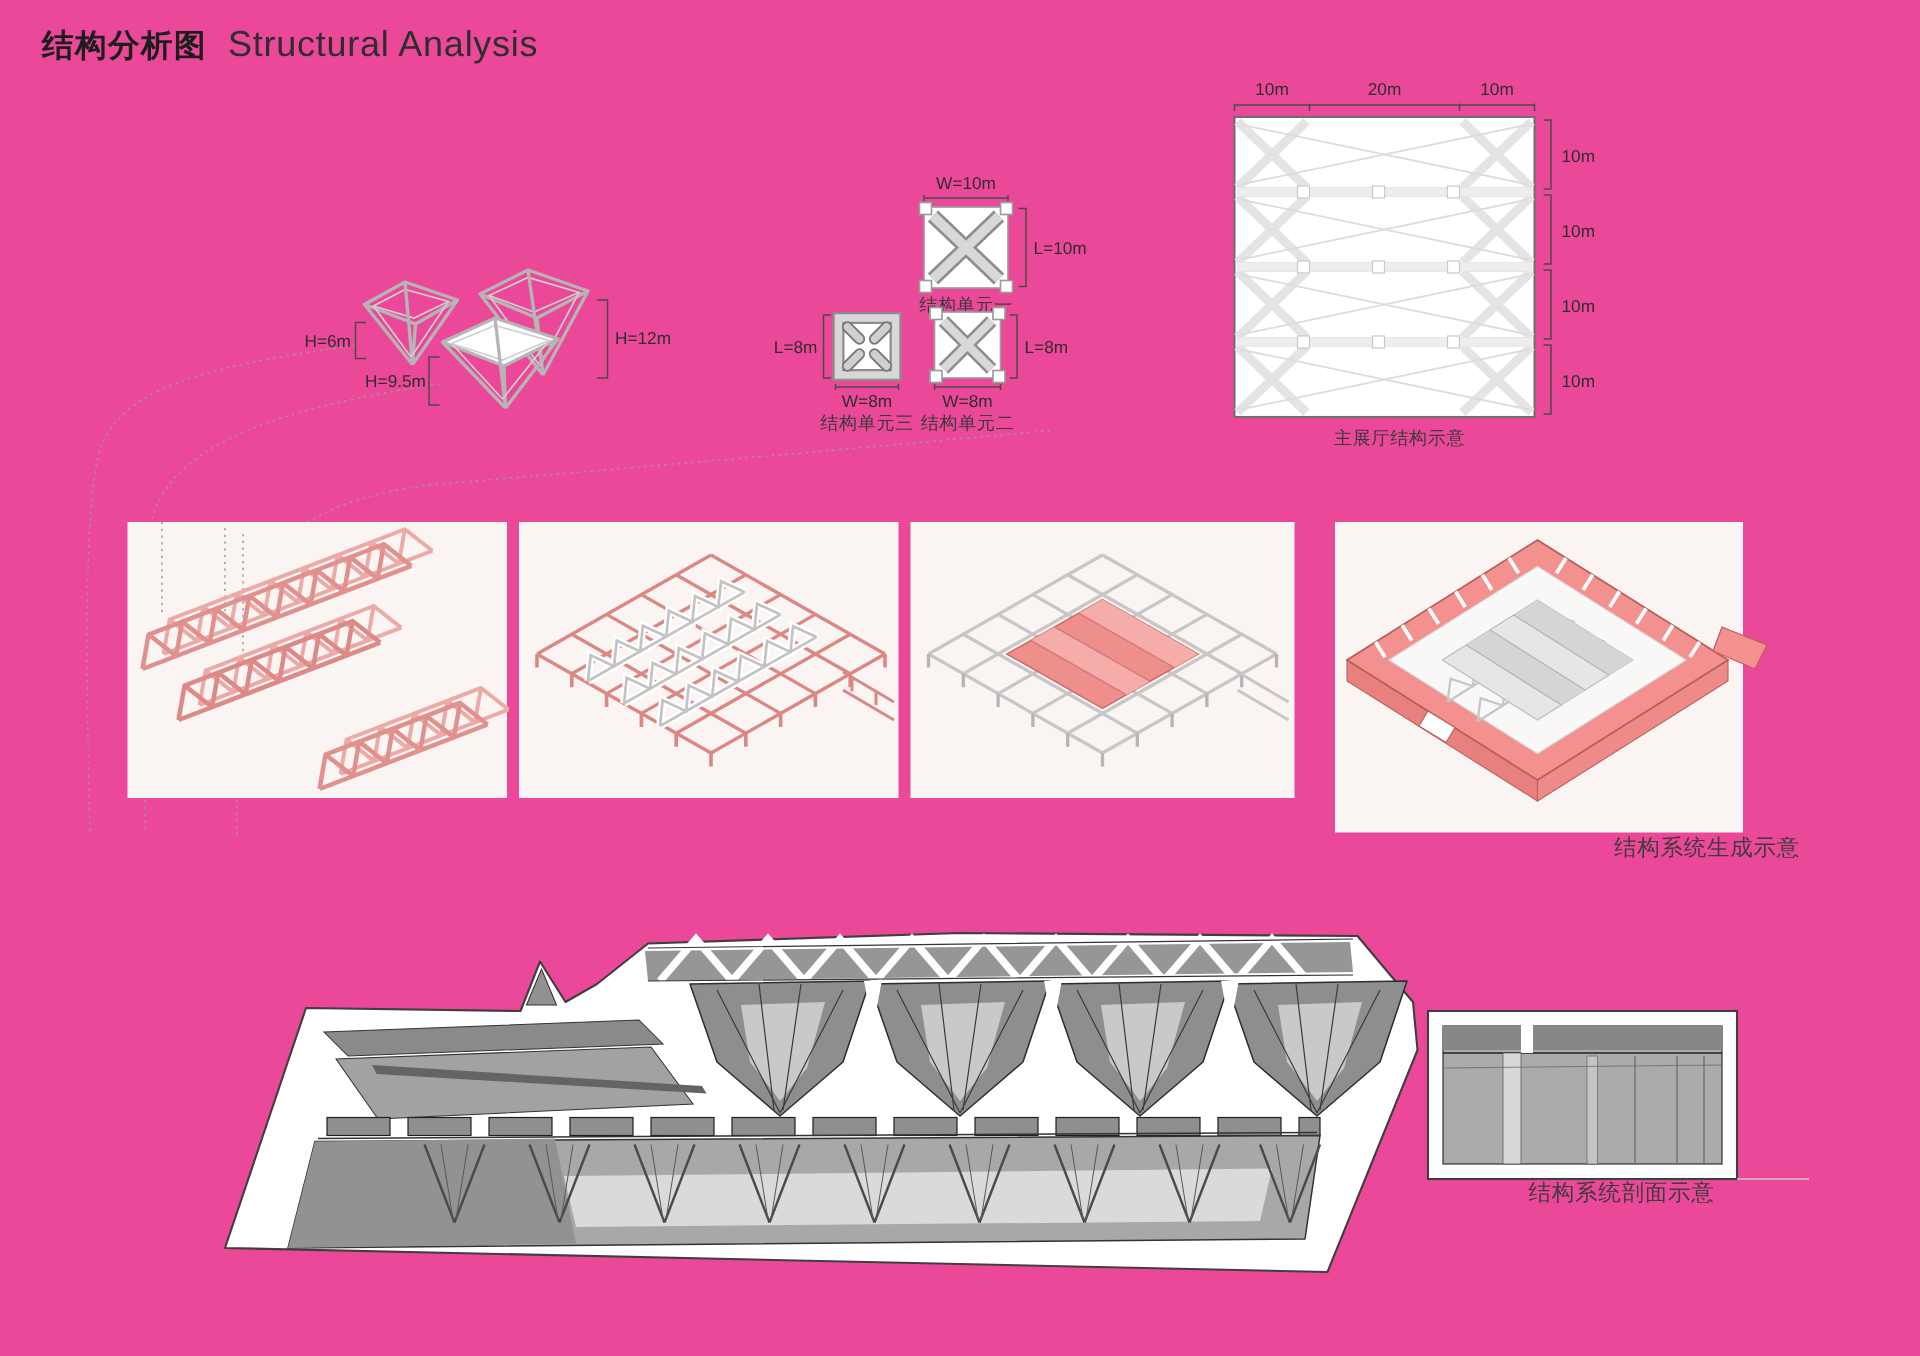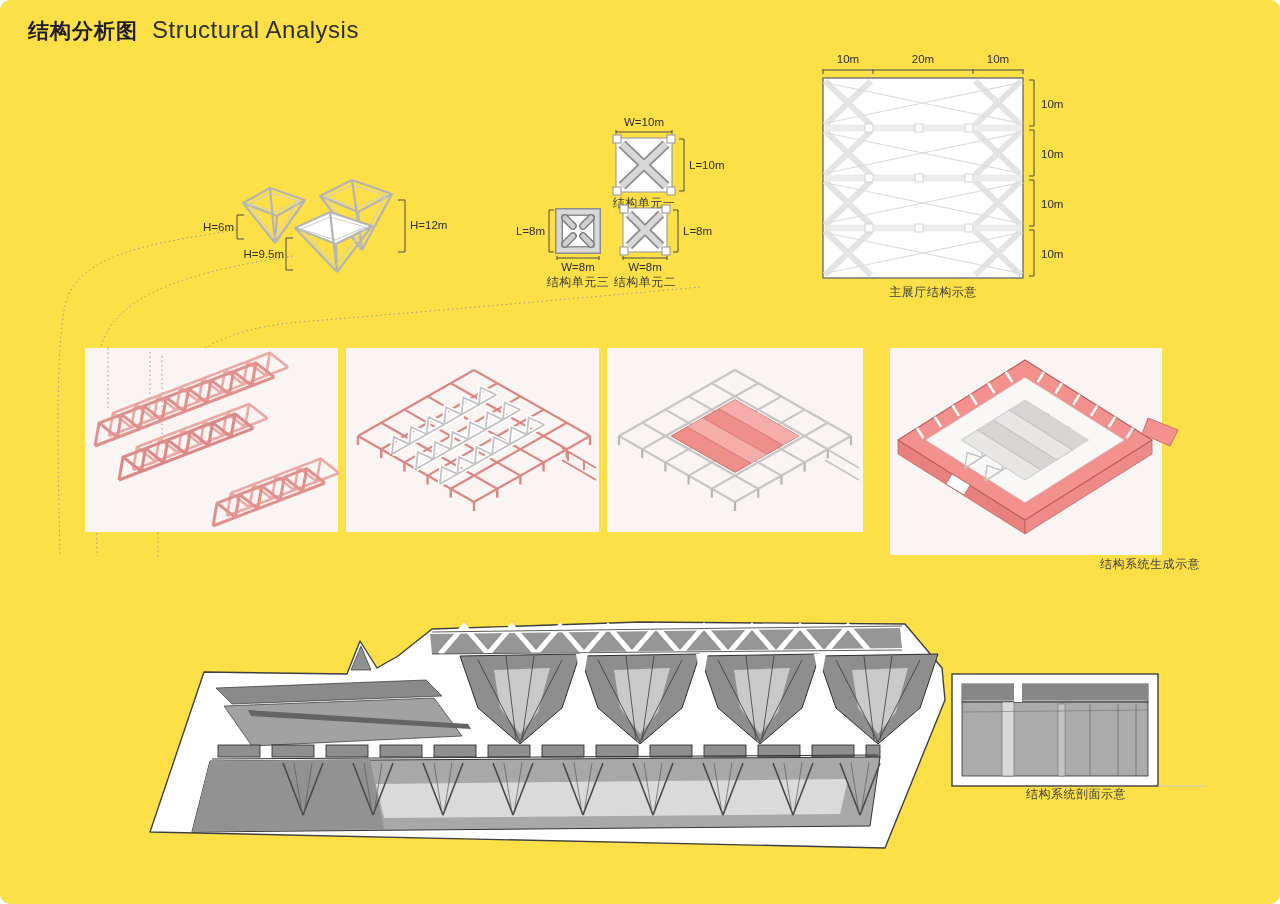--- a/index.html
+++ b/index.html
@@ -1,23 +1,23 @@
 <!DOCTYPE html>
 <html><head>
 <meta charset="utf-8">
 <style>
   html,body{margin:0;padding:0;background:#fff;}
-  #sheet{position:relative;width:1280px;height:904px;background:#fde047;overflow:hidden;
-         font-family:"Liberation Sans","DejaVu Sans",sans-serif;color:#2b2b2b;border-radius:10px;}
+  #sheet{position:relative;width:1280px;height:904px;background:#ec4899;overflow:hidden;
+         font-family:"Liberation Sans","DejaVu Sans",sans-serif;color:#2b2b2b;}
   .abs{position:absolute;}
   #title{left:28px;top:16px;display:flex;align-items:baseline;gap:14px;}
   #title .zh{font-size:21px;font-weight:bold;letter-spacing:1px;color:#1d1d1d;}
   #title .en{font-size:24px;color:#2e2e2e;letter-spacing:.5px;}
   .panel{background:#faf4f3;}
-  .cap-html{font-size:12px;color:#3c3c3c;letter-spacing:.5px;}
+  .cap-html{font-size:15px;color:#3c3c3c;letter-spacing:.5px;}
   svg{display:block;overflow:visible;}
   svg text{font-family:"Liberation Sans","DejaVu Sans",sans-serif;fill:#2e2e2e;}
   .dimtxt{font-size:11.5px;}
   .captxt{font-size:12px;fill:#3a3a3a;letter-spacing:.5px;}
   .brk{stroke:#4a4a4a;stroke-width:1;fill:none;}
   .sketch{stroke:#b5b5b5;stroke-width:2.2;fill:none;stroke-linejoin:round;}
   .sketch2{stroke:#cfcfcf;stroke-width:1.1;fill:none;}
   .xout{stroke:#8d8d8d;fill:none;}
   .xin{stroke:#d8d8d8;fill:none;}
   .usq{fill:#ffffff;stroke:#9b9b9b;stroke-width:1.1;}
@@ -383,15 +383,15 @@
       <rect x="832" y="76" width="186" height="16" fill="#878787"></rect>
       <line x1="832" y1="94" x2="1018" y2="94" stroke="#222" stroke-width="1"></line>
       <rect x="884" y="70" width="8" height="24" fill="#ffffff"></rect>
       <rect x="872" y="94" width="12" height="74" fill="#d8d8d8" stroke="#555" stroke-width=".5"></rect>
       <rect x="928" y="96" width="7" height="72" fill="#c4c4c4" stroke="#555" stroke-width=".4"></rect>
       <path d="M960,96 V168 M988,96 V168 M1006,96 V168" stroke="#5f5f5f" stroke-width=".7"></path>
       <line x1="832" y1="104" x2="1018" y2="102" stroke="#666" stroke-width=".5"></line>
       <line x1="1028" y1="178" x2="1076" y2="178" stroke="#c8c8c8" stroke-width="1"></line>
     </g>
   </svg>
-  <div class="abs cap-html" style="left:1026px;top:786px;width:160px;text-align:left">结构系统剖面示意</div>
+  <div class="abs cap-html" style="left:1001px;top:786px;width:160px;text-align:center">结构系统剖面示意</div>
 
 </div>
 
 </body></html>

